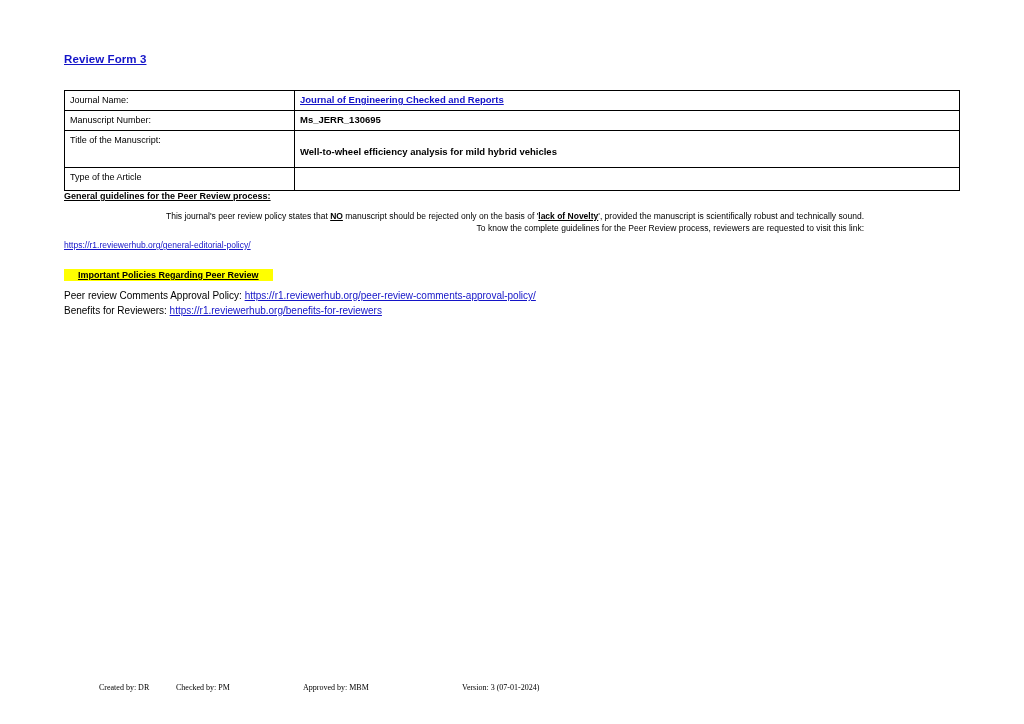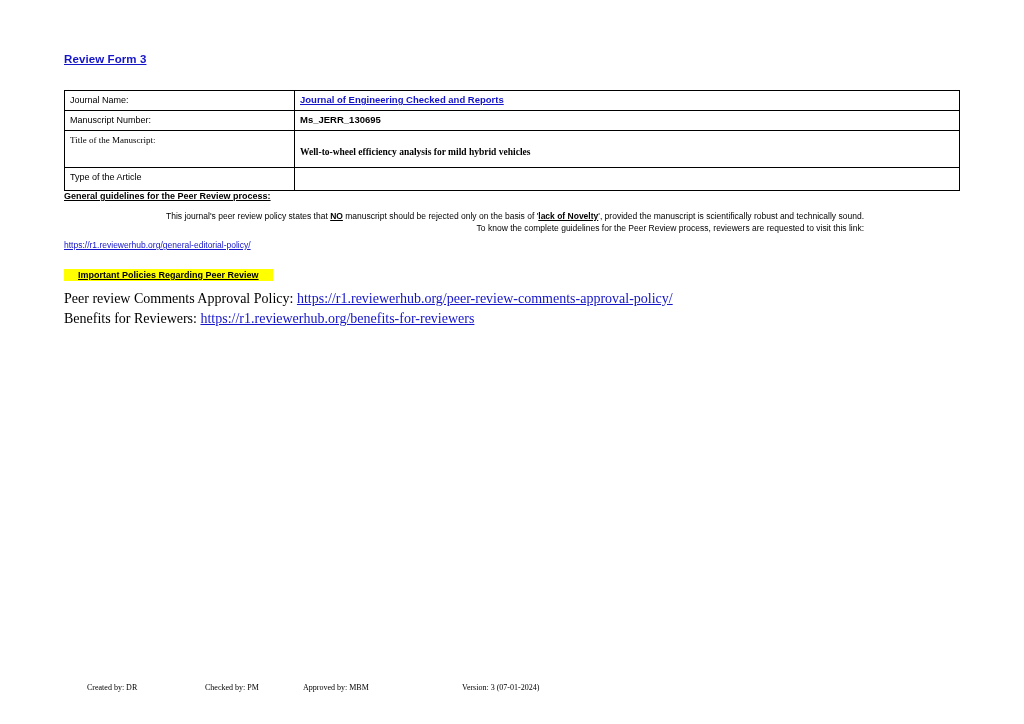--- a/index.html
+++ b/index.html
@@ -50,21 +50,21 @@
     padding: 3px 5px 3px 5px;
     font-size: 9px;
     vertical-align: top;
     line-height: 1.35;
   }
   .info-table td.label {
     width: 219px;
   }
   .info-table tr.r1 td { height: 13px; margin-top: 41px; }
   .info-table tr.r2 td { height: 13px; margin-top: 41px; }
-  .info-table tr.r3 td { height: 30px; font-family: Liberation Serif, serif; }
+  .info-table tr.r3 td { height: 30px; }
   .info-table tr.r4 td { height: 16px; }
 
   .val-journal {
     font-weight: bold;
     color: #1414c8;
     text-decoration: underline;
     font-size: 9.5px;
   }
   .val-ms {
     font-weight: bold;
@@ -128,39 +128,38 @@
     font-weight: bold;
     text-decoration: underline;
     background: #ffff00;
     padding: 1px 14px;
   }
 
   #links-block {
     position: absolute;
     left: 64px;
     top: 289px;
-    font-size: 14px;
+    font-size: 10px;
     line-height: 1.45;
-    font-family: Liberation Serif, serif;
   }
 
   
   .footer {
     position: absolute;
     left: 0;
     top: 683px;
     width: 1024px;
     height: 14px;
     font-family: "Liberation Serif", serif;
     font-size: 8px;
     color: #000;
   }
   .footer span { position: absolute; top: 0; }
-  .f-created  { left: 52px; padding-left: 35px; }
-  .f-checked  { left: 176px; margin-left: 29px; }
+  .f-created  { left: 64px; padding-left: 35px; }
+  .f-checked  { left: 176px; }
   .f-approved { left: 303px; }
   .f-version  { left: 462px; }
 </style>
 </head>
 <body>
 
 <div class="page">
 
   <div class="doc-title">Review Form 3</div>
 

